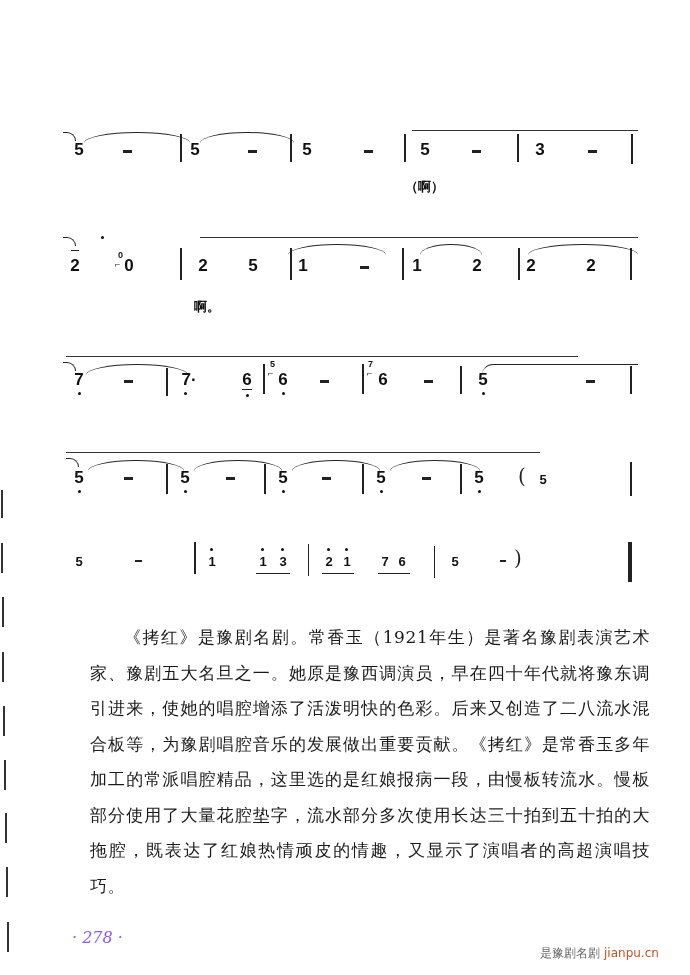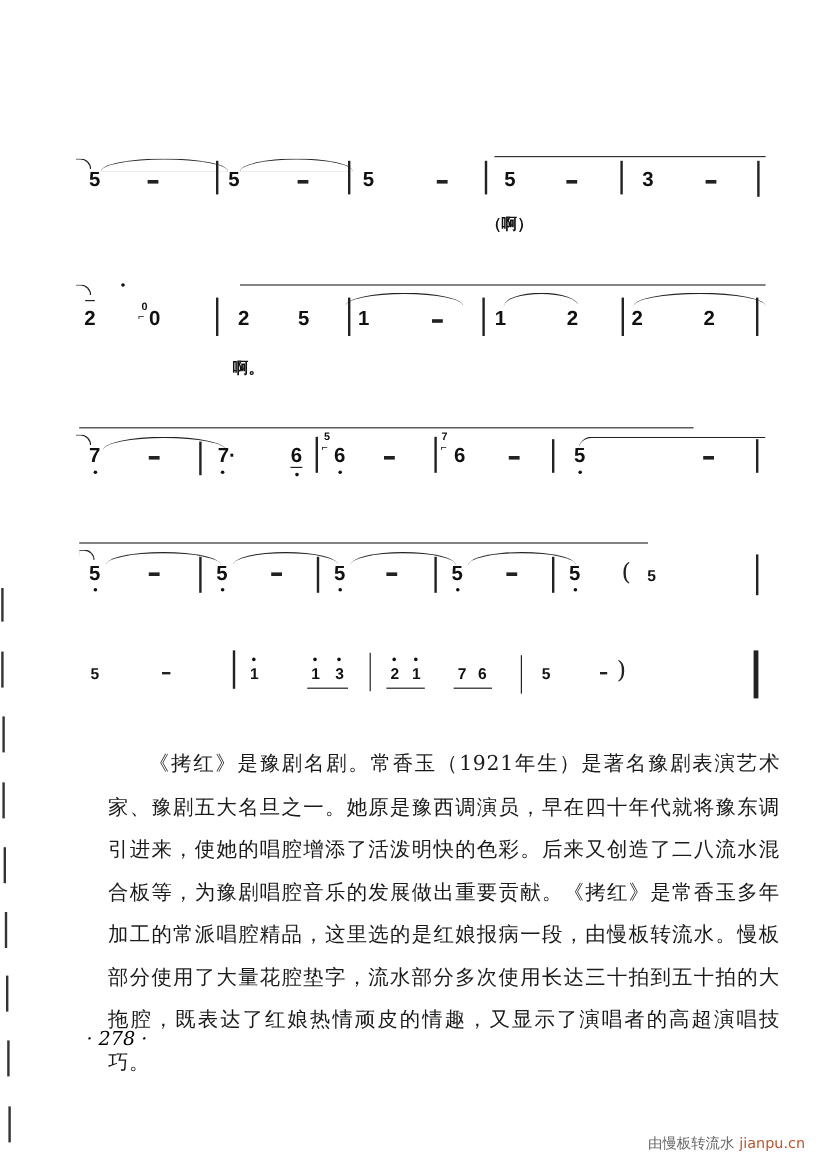--- a/index.html
+++ b/index.html
@@ -48,22 +48,22 @@
   .paren {
     position: absolute; font-family: "DejaVu Serif", serif; font-size: 20px; color: #222;
   }
   .prose {
     position: absolute; left: 90px; top: 620px; width: 560px;
     font-family: "DejaVu Serif", serif; font-size: 17px; line-height: 35.5px;
     color: #1a1a1a; letter-spacing: 0.6px;
   }
   .prose p { margin: 0; text-indent: 34px; text-align: justify; }
   .pagenum {
-    position: absolute; left: 72px; top: 856px; font-family: "DejaVu Serif", serif;
-    font-style: italic; font-size: 16px; color: #000000;
+    position: absolute; left: 72px; top: 928px; font-family: "DejaVu Serif", serif;
+    font-style: italic; font-size: 16px; color: #8b5cf6;
   }
   .margin-line {
     position: absolute; width: 1.5px; background: #333;
   }
   .watermark {
     position: absolute; left: 540px; top: 945px; font-size: 12px; color: #666;
     font-family: "DejaVu Sans", sans-serif;
   }
   .watermark .wm-url { color: #c0542a; margin-left: 4px; }
 </style>
@@ -235,21 +235,21 @@
   <span class="bar final" style="left:628px;top:4px;height:40px;"></span>
 </div>
 
 <div class="prose">
   <p>《拷红》是豫剧名剧。常香玉（1921年生）是著名豫剧表演艺术家、豫剧五大名旦之一。她原是豫西调演员，早在四十年代就将豫东调引进来，使她的唱腔增添了活泼明快的色彩。后来又创造了二八流水混合板等，为豫剧唱腔音乐的发展做出重要贡献。《拷红》是常香玉多年加工的常派唱腔精品，这里选的是红娘报病一段，由慢板转流水。慢板部分使用了大量花腔垫字，流水部分多次使用长达三十拍到五十拍的大拖腔，既表达了红娘热情顽皮的情趣，又显示了演唱者的高超演唱技巧。</p>
 </div>
 
 <div class="pagenum">· 278 ·</div>
 
 <div class="watermark">
-  <span>由慢板转流水</span><span class="wm-url">jianpu.cn</span>
+  <span>是豫剧名剧</span><span class="wm-url">jianpu.cn</span>
 </div>
 
 <div class="margin-line" style="left:1px;top:490px;height:28px;"></div>
 <div class="margin-line" style="left:1px;top:543px;height:30px;"></div>
 <div class="margin-line" style="left:2px;top:597px;height:30px;"></div>
 <div class="margin-line" style="left:2px;top:652px;height:30px;"></div>
 <div class="margin-line" style="left:3px;top:706px;height:30px;"></div>
 <div class="margin-line" style="left:4px;top:760px;height:30px;"></div>
 <div class="margin-line" style="left:5px;top:813px;height:30px;"></div>
 <div class="margin-line" style="left:6px;top:867px;height:30px;"></div>

